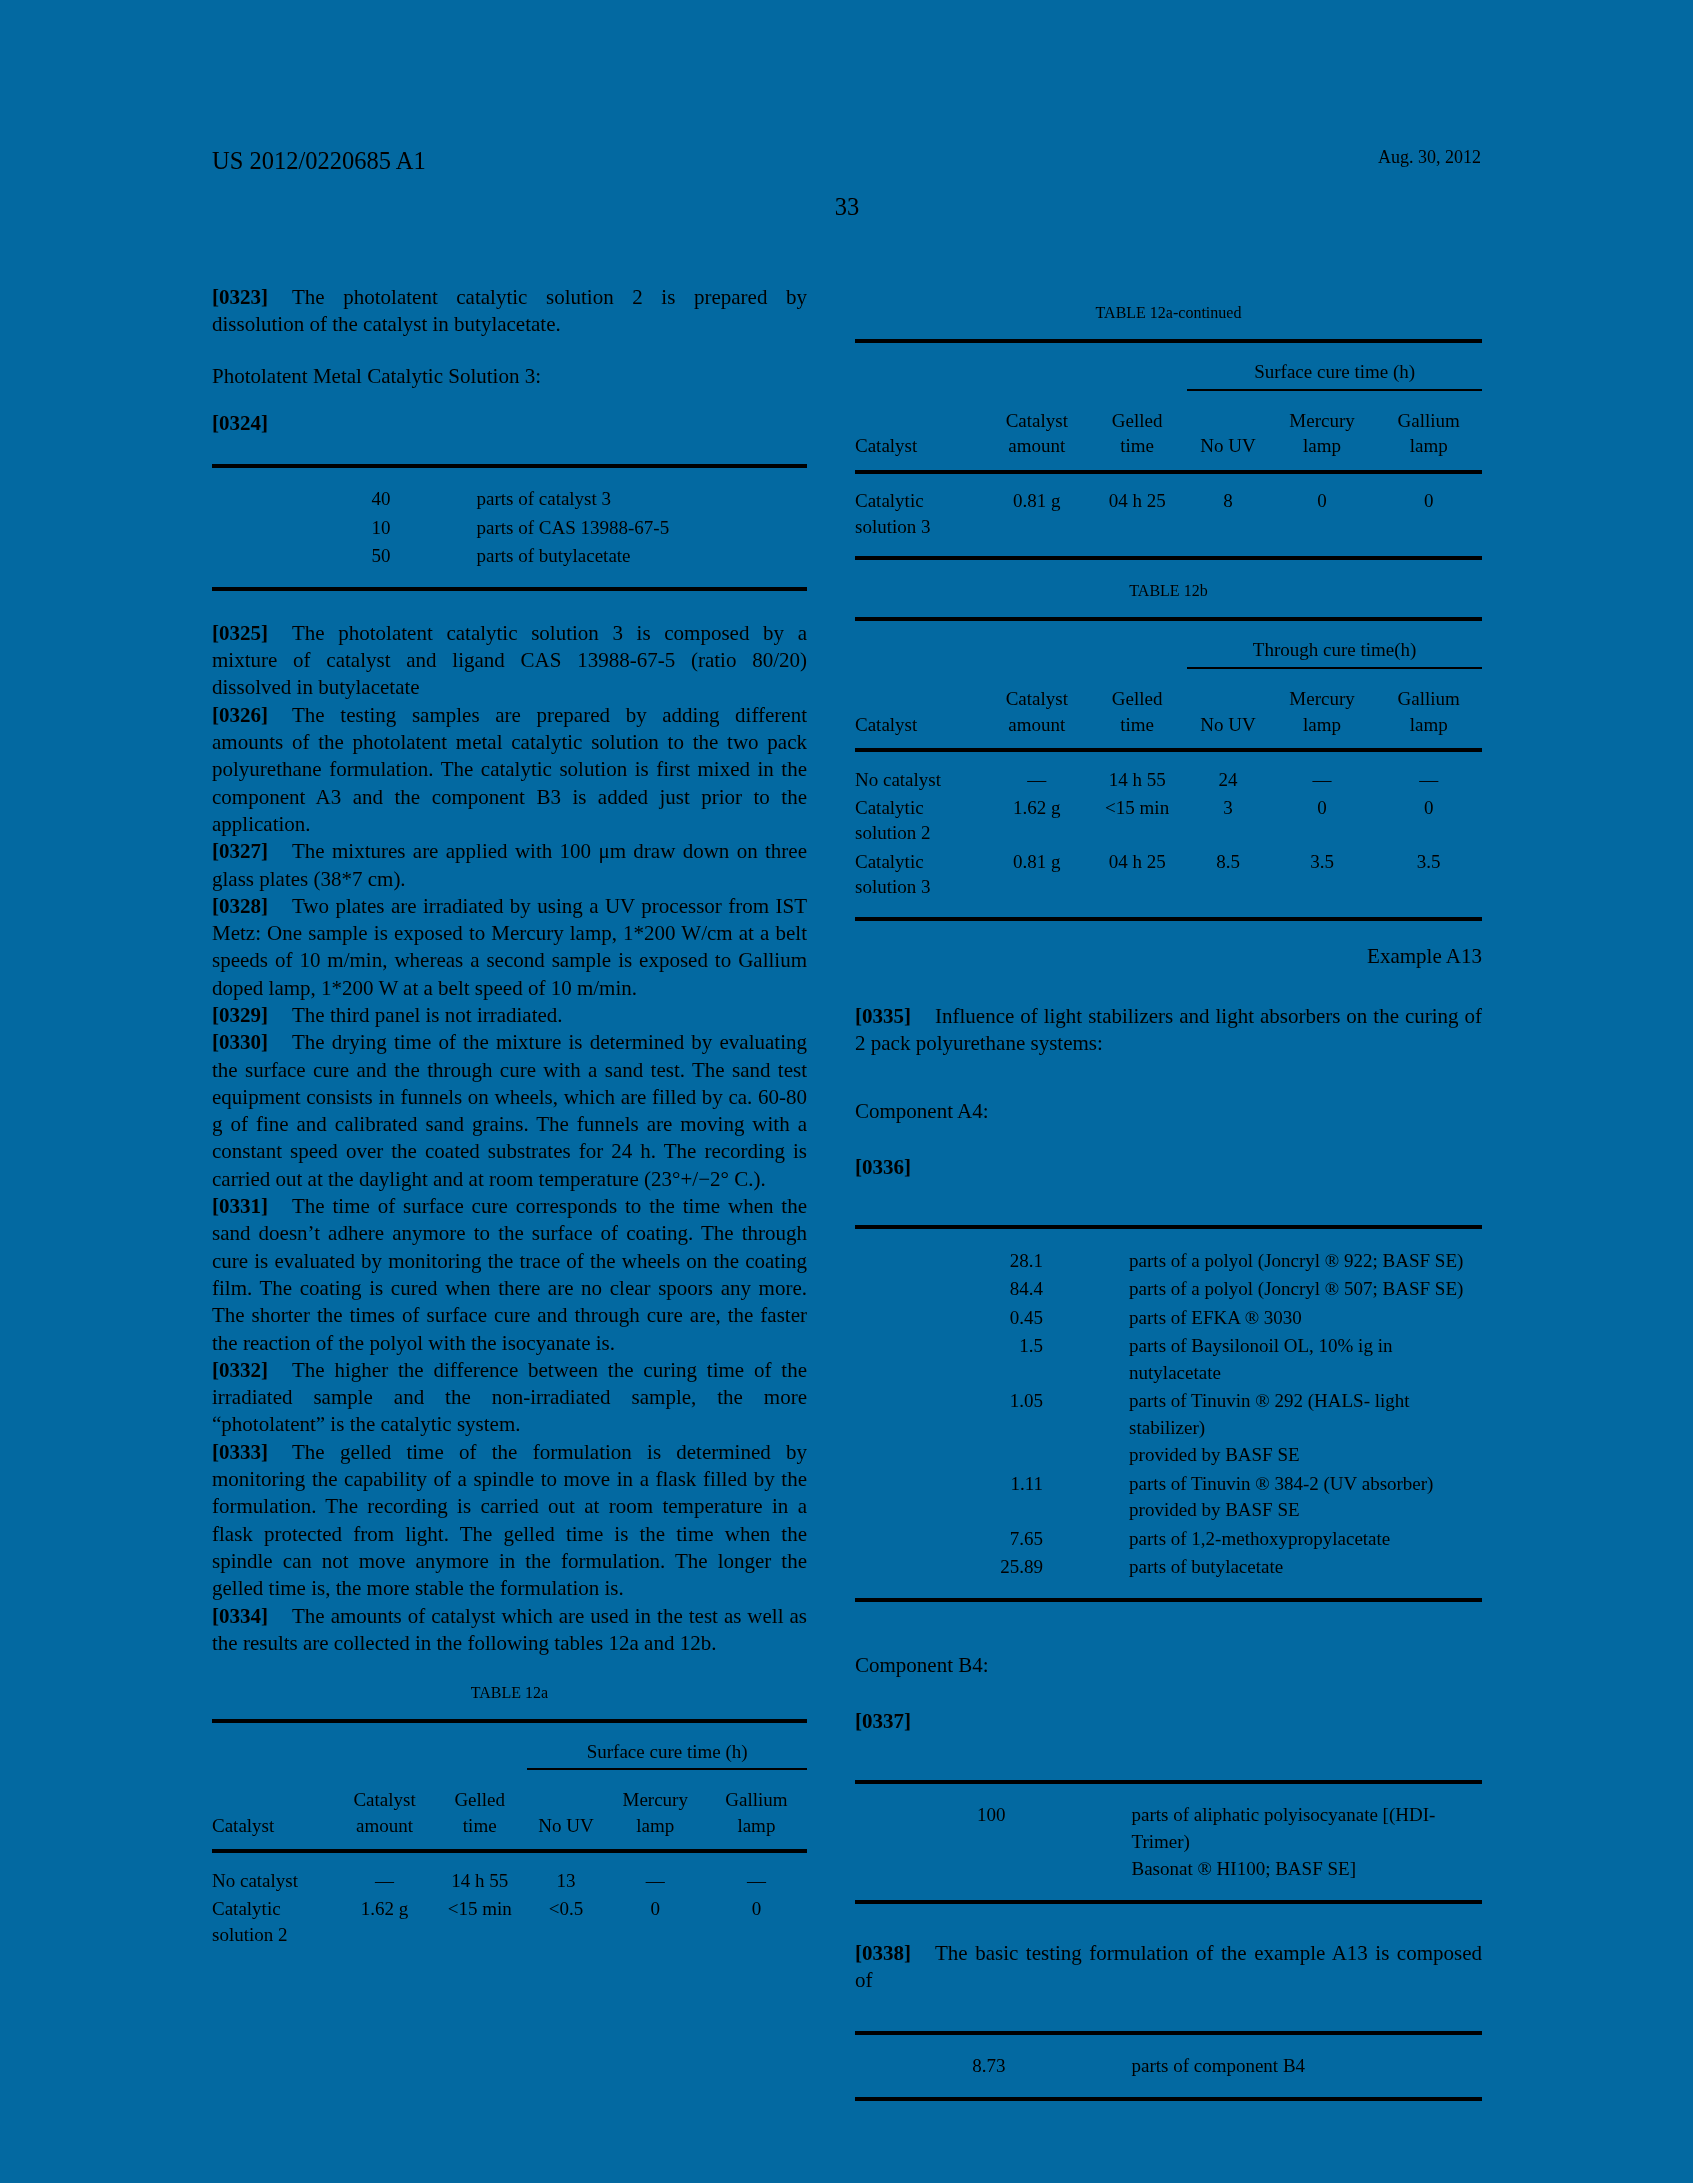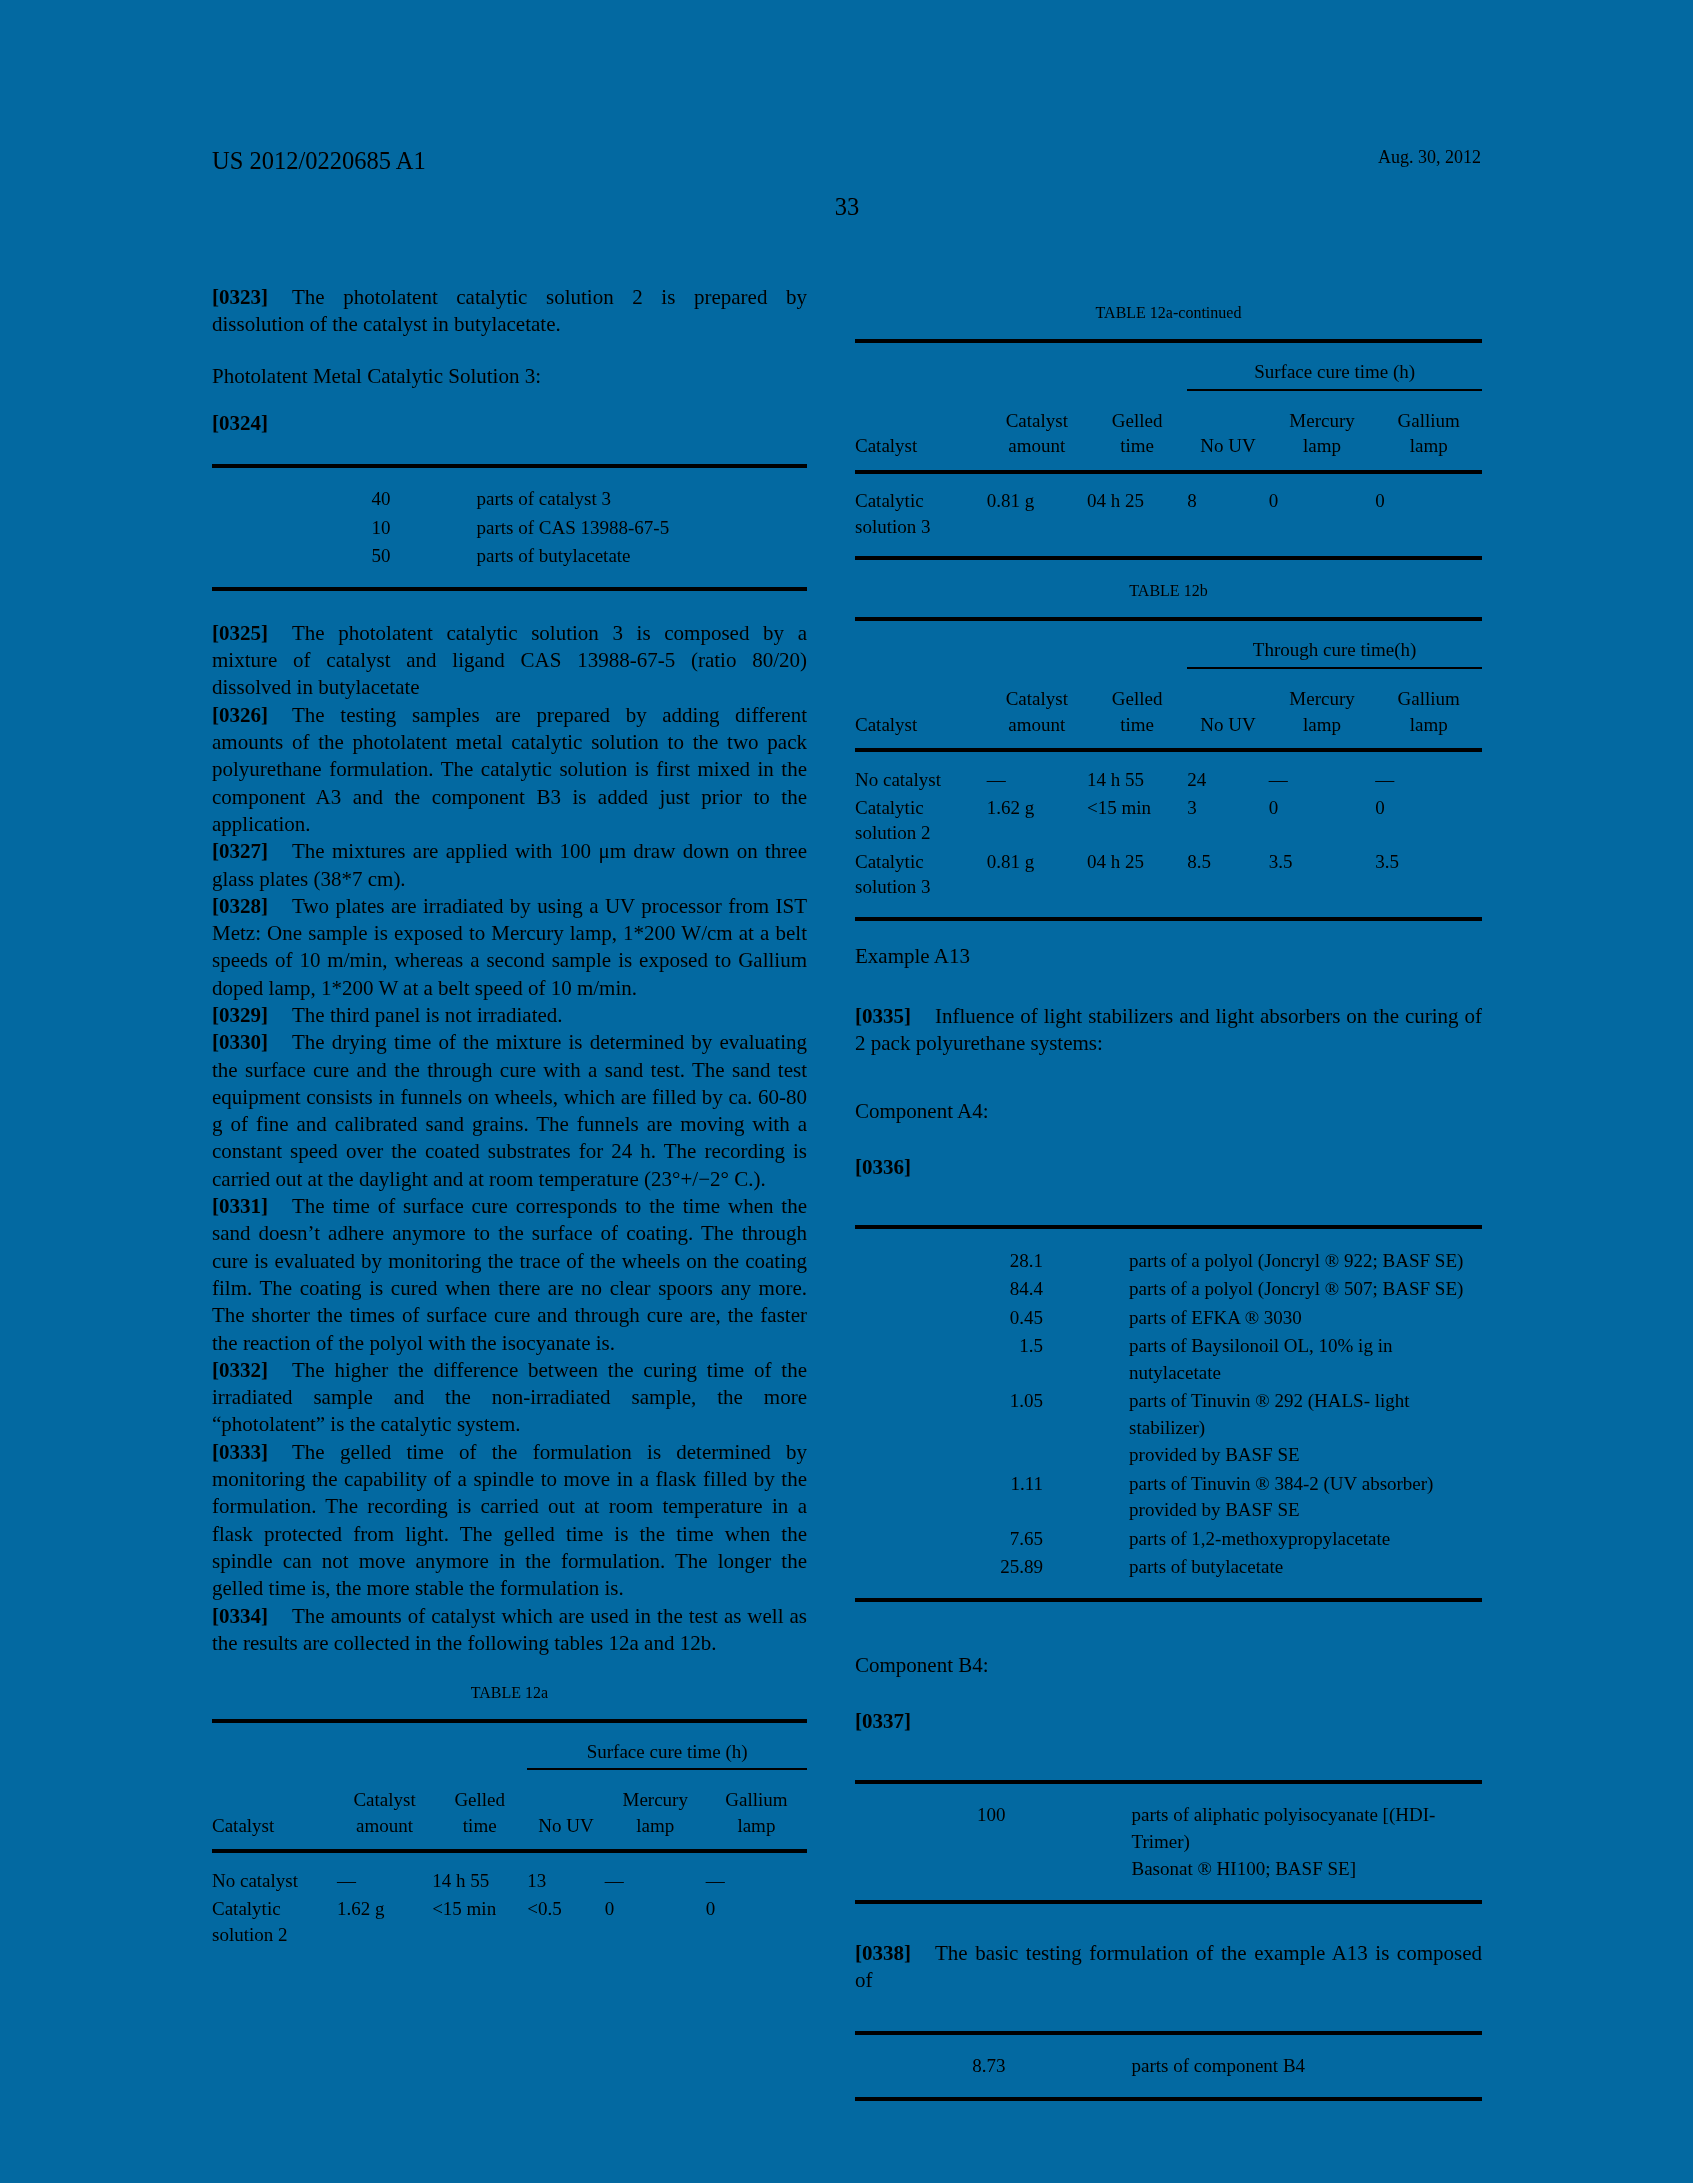--- a/index.html
+++ b/index.html
@@ -12,41 +12,41 @@
   .hdr-page { position:absolute; left:0; right:0; top:193px; text-align:center; font-size:24.5px; }
 
   .col { position:absolute; }
   .col-left  { left:212px;  top:284px; width:595px; }
   .col-right { left:855px; top:304px; width:627px; }
 
   .para { font-size:21px; line-height:1.3; text-align:justify; margin:0; }
   .pnum { font-weight:bold; margin-right:24px; }
   .tag-only { text-align:left; }
   .plain-heading { font-size:21px; line-height:1.3; margin:0; }
-  .center-heading { font-size:21px; line-height:1.3; margin:0; text-align:left; }
+  .center-heading { font-size:21px; line-height:1.3; margin:0; text-align:right; }
   .table-title { font-size:16px; text-align:center; margin:0 0 17px 0; }
 
   
   .comp-table { width:100%; border-collapse:collapse; border-top:4.6px solid #000; border-bottom:4.6px solid #000; font-size:19px; }
   .comp-table td { vertical-align:top; line-height:1.42; padding:0.7px 0; }
   .comp-table td.amt { text-align:right; width:30%; }
   .comp-table.narrow td.amt { width:24%; }
   .comp-table td.desc { padding-left:86px; white-space:pre-line; }
   .comp-table.narrow td.desc { padding-left:126px; }
   .comp-table tr:first-child td { padding-top:18.5px; }
   .comp-table tr:last-child td { padding-bottom:17px; }
 
   
   .res-table { width:100%; border-collapse:collapse; border-top:4.6px solid #000; font-size:19px; }
   .res-table.closed { border-bottom:4.6px solid #000; }
   .res-table td, .res-table th { font-weight:normal; line-height:1.35; }
   .res-table .spanner-cell { text-align:center; border-bottom:2px solid #000; padding:16px 0 4px 0; }
   .res-table .header-row th { text-align:center; vertical-align:bottom; white-space:pre-line; padding:17px 0 10.6px 0; border-bottom:4.6px solid #000; }
   .res-table .header-row th.col-cat { text-align:left; }
-  .res-table .data-row td { vertical-align:top; padding:1.3px 0; }
+  .res-table .data-row td { text-align:center; vertical-align:top; padding:1.3px 0; }
   .res-table .data-row td.col-cat { text-align:left; white-space:pre-line; }
   .res-table .data-row.first td { padding-top:14.6px; }
   .res-table .data-row.last td { padding-bottom:17px; }
 
   .mt-36 { margin-top:24px; } .mt-30 { margin-top:20px; } .mt-40 { margin-top:26.5px; }
   .mt-44 { margin-top:29px; } .mt-50 { margin-top:33px; } .mt-54 { margin-top:36px; }
   .mt-60 { margin-top:40px; } .mt-66 { margin-top:44px; } .mt-76 { margin-top:50px; }
   .mt-80 { margin-top:22px; }
 </style>
 </head>

